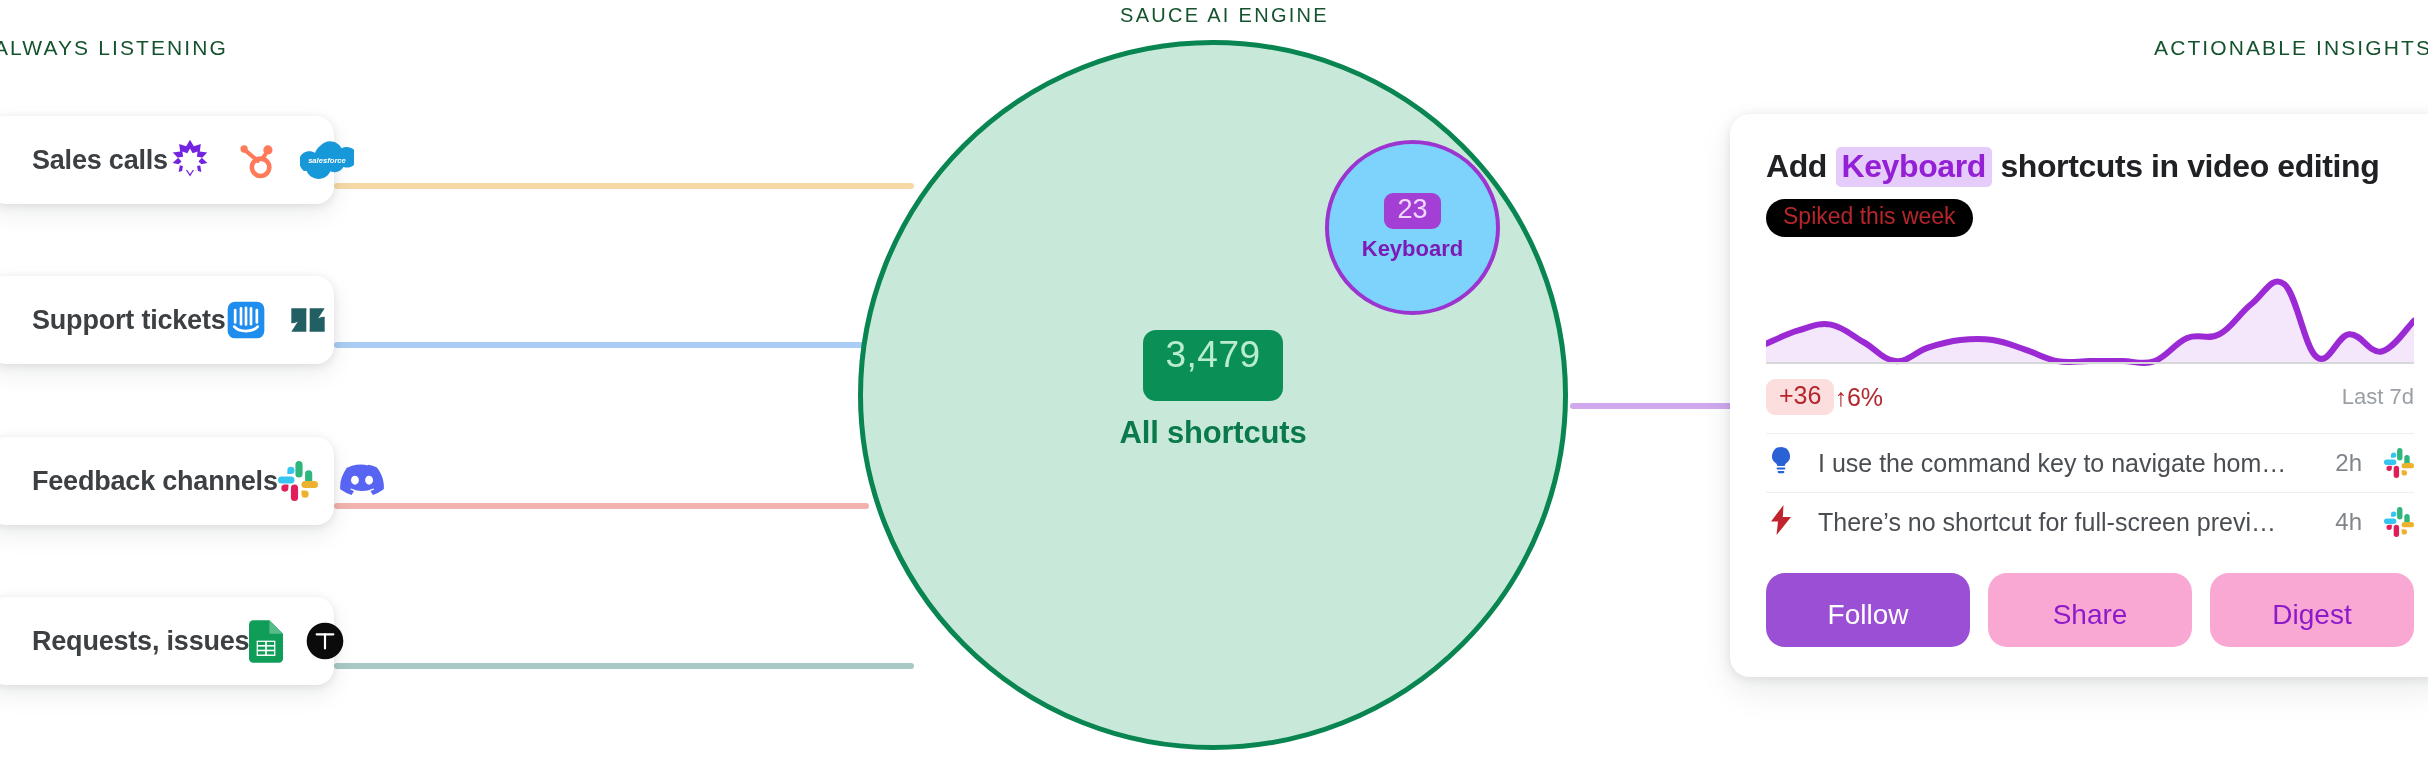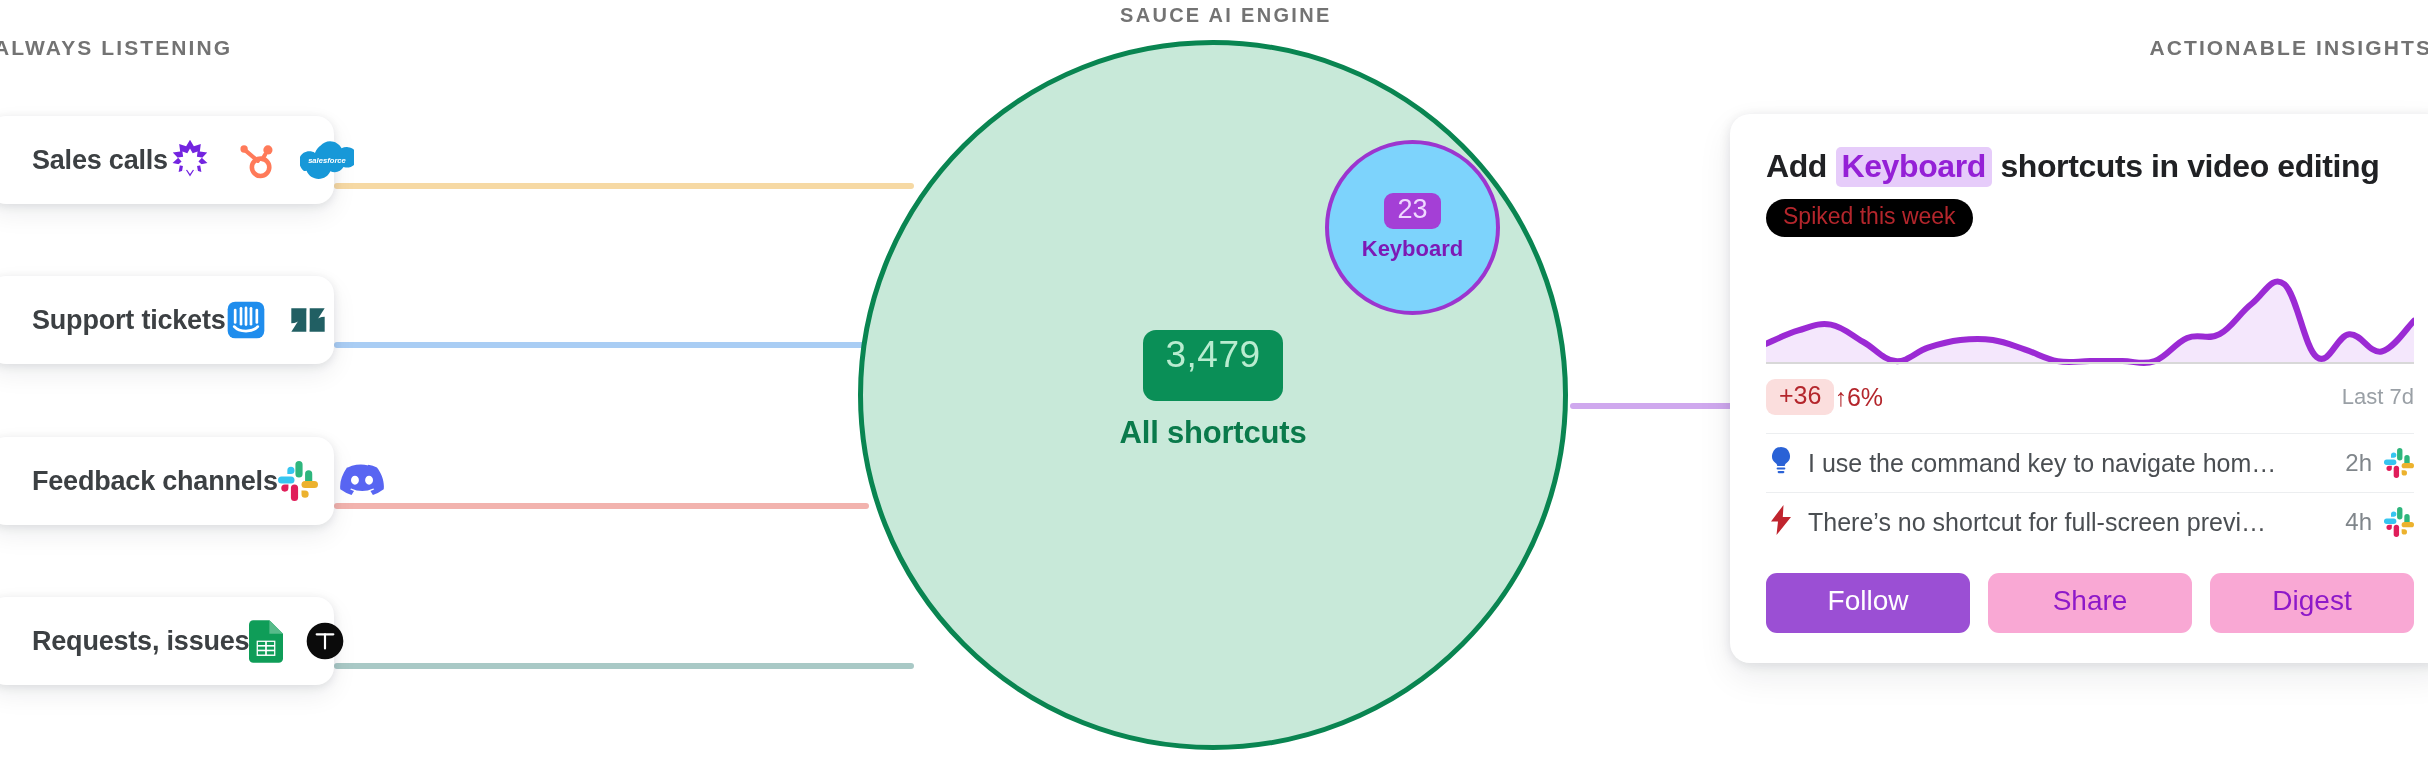--- a/index.html
+++ b/index.html
@@ -8,23 +8,23 @@
     background: #ffffff;
     font-family: "Liberation Sans", sans-serif;
     overflow: hidden;
   }
   #stage { position: relative; width: 2428px; height: 766px; background:#fff; }
 
   
   .sec-label {
     position: absolute;
     font-size: 21px;
-    font-weight: 700;
+    font-weight: 400;
     letter-spacing: 2.1px;
-    color: #737373;
+    color: #14532d;
     white-space: nowrap;
   }
   #label-left   { left: -6px;  top: 36px; }
   #label-center { left: 1120px; top: 4px; font-size: 20px; letter-spacing: 2.3px;}
   #label-right  { right: -4px; top: 36px; }
 
   
   .conn { position: absolute; height: 6px; border-radius: 3px; }
 
   
@@ -155,41 +155,41 @@
     background: #fbdedd; color: #b4262c;
     font-size: 25px; border-radius: 9px;
     padding: 2px 13px 5px; line-height: 1.15;
   }
   #pct { color: #b4262c; font-size: 25px; }
   #range { margin-left: auto; color: #9aa0a6; font-size: 22px; }
 
   
   #fb-list { margin-top: 18px; }
   .fb-row {
-    display: flex; align-items: center; gap: 12px;
+    display: flex; align-items: center; gap: 22px;
     border-top: 1px solid #eceef0;
     padding: 12px 0 12px;
   }
   .fb-ic { width: 30px; text-align: center; flex: 0 0 30px; }
   .fb-text {
     font-size: 25px; color: #4a4e52;
     white-space: nowrap; overflow: hidden;
     flex: 1 1 auto;
   }
   .fb-time { font-size: 24px; color: #80868b; flex: 0 0 auto; }
   .fb-src { width: 30px; height: 30px; flex: 0 0 auto; }
 
   
   #btn-row { display: flex; gap: 18px; margin-top: 22px; }
   .btn {
     flex: 1 1 0;
     text-align: center;
     font-size: 28px;
-    border-radius: 11px;
-    padding: 13px 0 16px;
+    border-radius: 19px;
+    padding: 27px 0 16px;
     line-height: 1.1;
     cursor: pointer;
     border: none;
     font-family: "Liberation Sans", sans-serif;
   }
   .btn-primary { background: #9b4fd4; color: #ffffff; }
   .btn-ghost   { background: #f9a8d4; color: #8e19c9; }
 </style>
 </head>
 <body>

